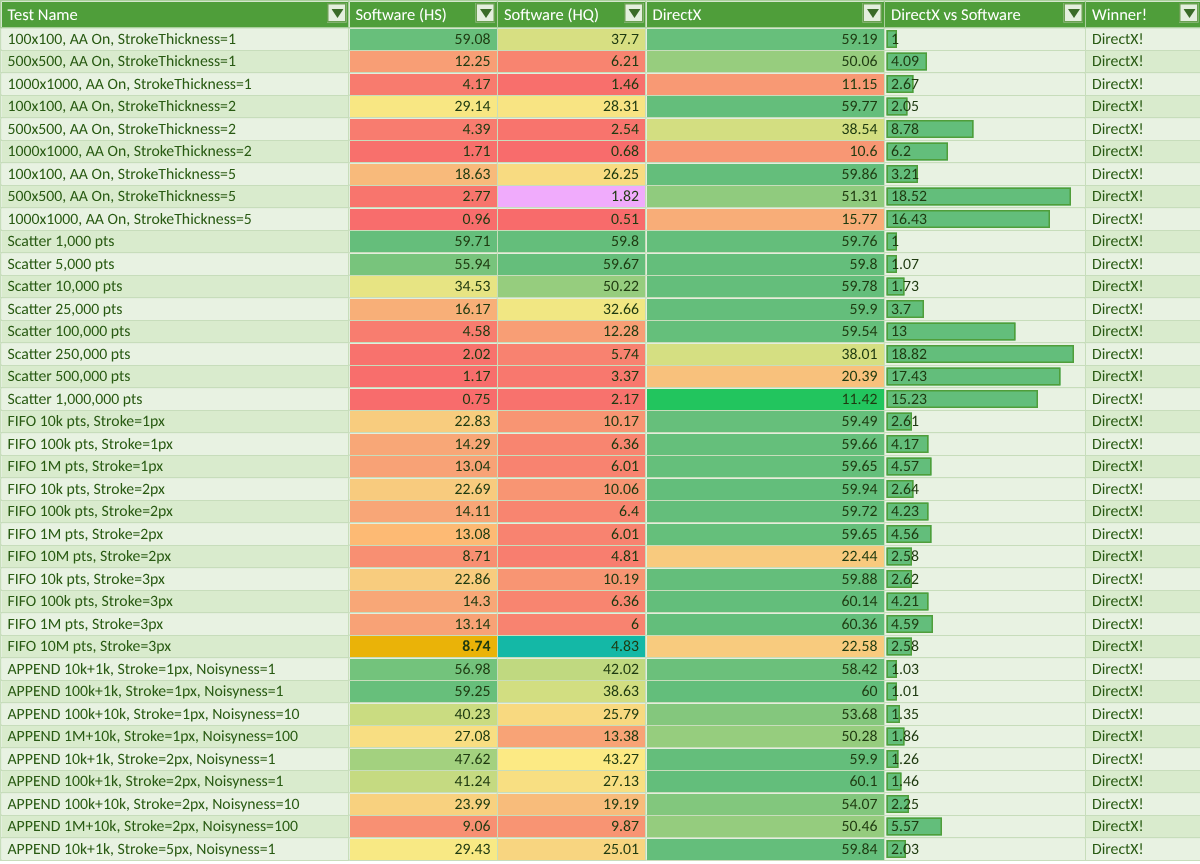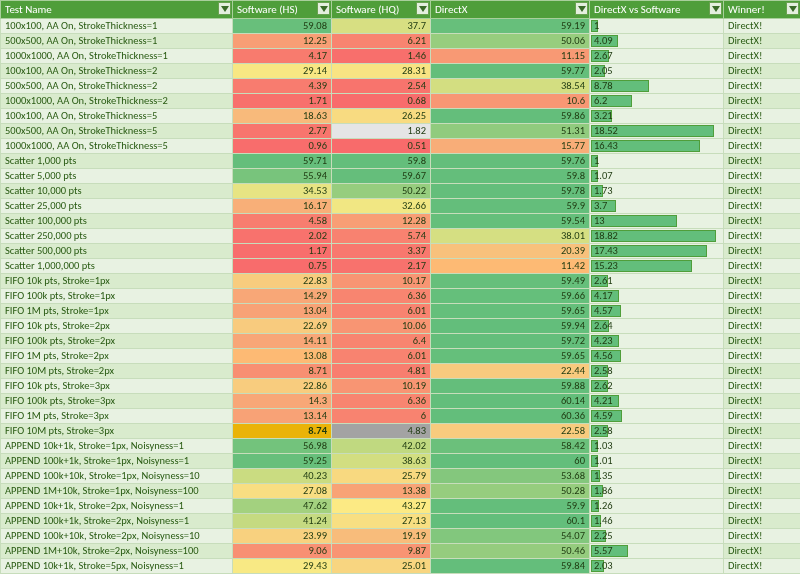--- a/index.html
+++ b/index.html
@@ -214,21 +214,21 @@
           <td class="num" style="background: rgb(100, 190, 123);">59.86</td>
           <td class="bar" style="background: rgb(232, 242, 226);">
             <div class="barfill" style="width: 16.05%;"></div>
             <div class="barlabel">3.21</div>
           </td>
           <td class="winner">DirectX!</td>
         </tr>
         <tr>
           <td class="name">500x500, AA On, StrokeThickness=5</td>
           <td class="num" style="background: rgb(248, 117, 109);">2.77</td>
-          <td class="num" style="background: #e5e5e5;">1.82</td>
+          <td class="num" style="background: #f0abfc;">1.82</td>
           <td class="num" style="background: rgb(144, 203, 126);">51.31</td>
           <td class="bar" style="background: rgb(232, 242, 226);">
             <div class="barfill" style="width: 92.6%;"></div>
             <div class="barlabel">18.52</div>
           </td>
           <td class="winner">DirectX!</td>
         </tr>
         <tr>
           <td class="name">1000x1000, AA On, StrokeThickness=5</td>
           <td class="num" style="background: rgb(248, 109, 108);">0.96</td>
@@ -314,21 +314,21 @@
           <td class="bar" style="background: rgb(232, 242, 226);">
             <div class="barfill" style="width: 87.15%;"></div>
             <div class="barlabel">17.43</div>
           </td>
           <td class="winner">DirectX!</td>
         </tr>
         <tr>
           <td class="name">Scatter 1,000,000 pts</td>
           <td class="num" style="background: rgb(248, 108, 108);">0.75</td>
           <td class="num" style="background: rgb(248, 114, 109);">2.17</td>
-          <td class="num" style="background: #fdba74;">11.42</td>
+          <td class="num" style="background: #22c55e;">11.42</td>
           <td class="bar" style="background: rgb(232, 242, 226);">
             <div class="barfill" style="width: 76.15%;"></div>
             <div class="barlabel">15.23</div>
           </td>
           <td class="winner">DirectX!</td>
         </tr>
         <tr>
           <td class="name">FIFO 10k pts, Stroke=1px</td>
           <td class="num" style="background: rgb(248, 204, 126);">22.83</td>
           <td class="num" style="background: rgb(248, 149, 115);">10.17</td>
@@ -434,21 +434,21 @@
           <td class="num" style="background: rgb(99, 190, 123);">60.36</td>
           <td class="bar" style="background: rgb(232, 242, 226);">
             <div class="barfill" style="width: 22.95%;"></div>
             <div class="barlabel">4.59</div>
           </td>
           <td class="winner">DirectX!</td>
         </tr>
         <tr>
           <td class="name">FIFO 10M pts, Stroke=3px</td>
           <td class="num" style="background: #eab308; font-weight: bold;">8.74</td>
-          <td class="num" style="background: #a3a3a3; text-align: right;">4.83</td>
+          <td class="num" style="background: #14b8a6; text-align: right;">4.83</td>
           <td class="num" style="background: rgb(248, 203, 126);">22.58</td>
           <td class="bar" style="background: rgb(232, 242, 226);">
             <div class="barfill" style="width: 12.9%;"></div>
             <div class="barlabel">2.58</div>
           </td>
           <td class="winner">DirectX!</td>
         </tr>
         <tr>
           <td class="name">APPEND 10k+1k, Stroke=1px, Noisyness=1</td>
           <td class="num" style="background: rgb(115, 195, 124);">56.98</td>

